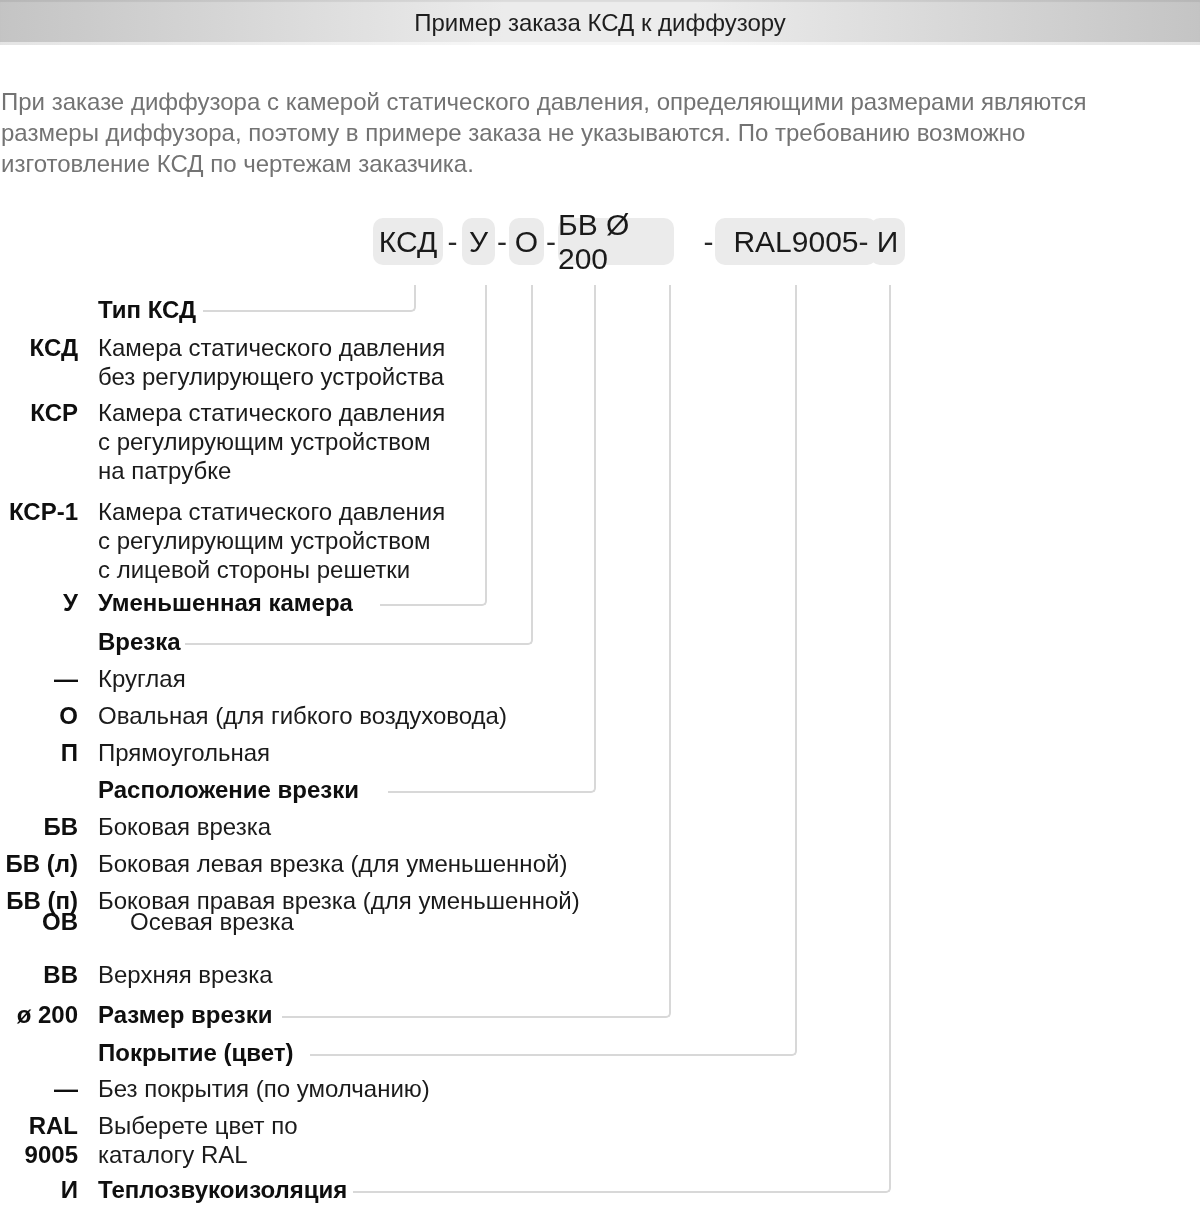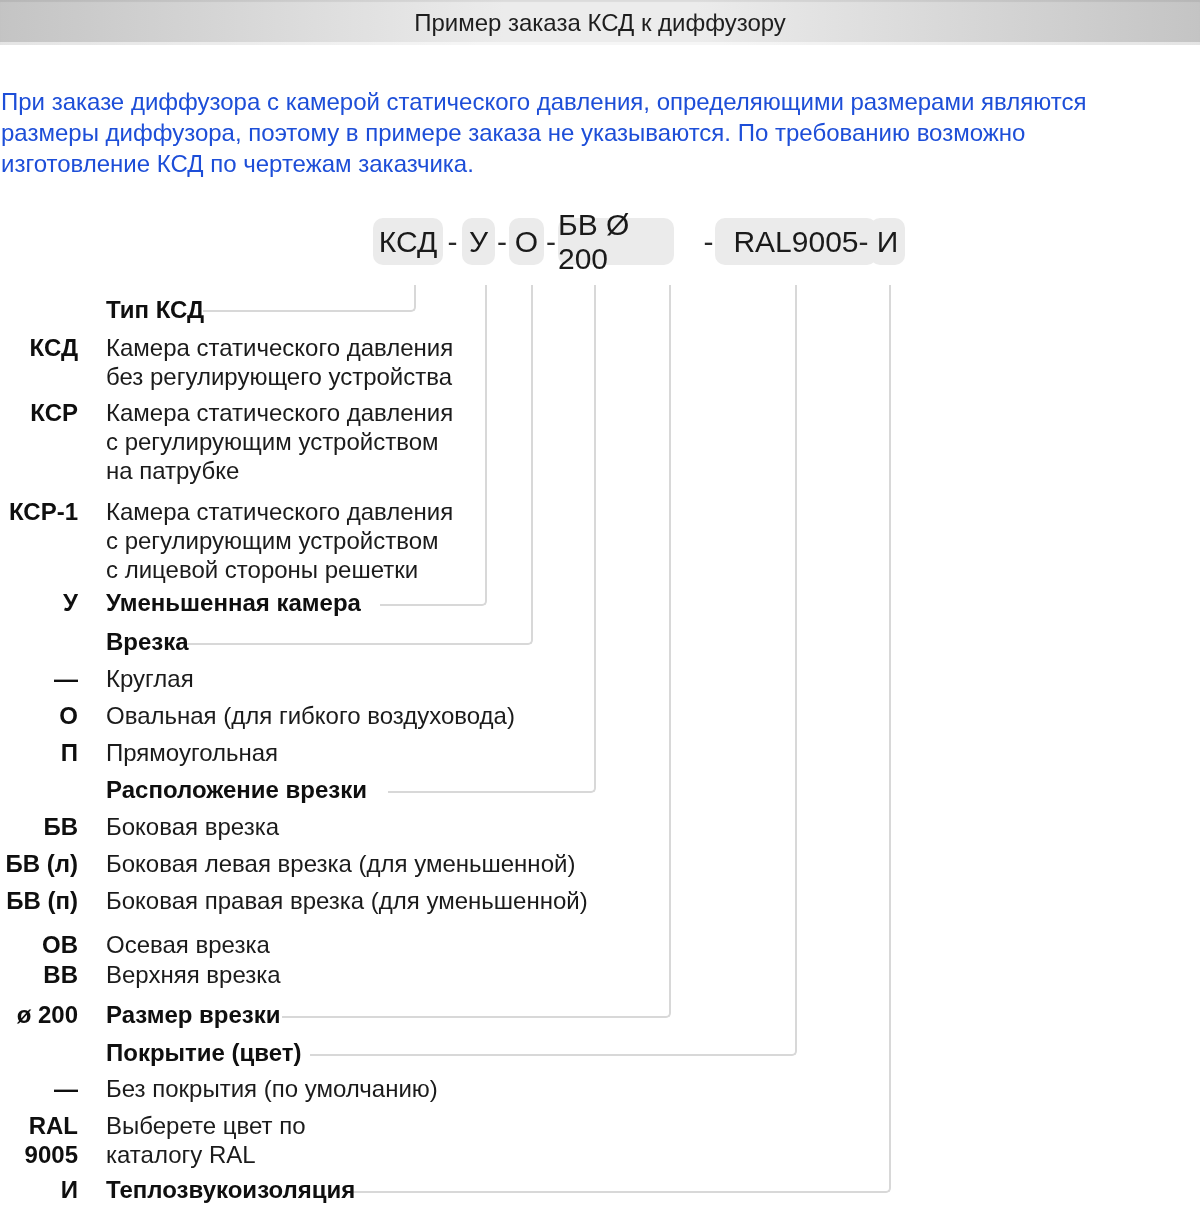--- a/index.html
+++ b/index.html
@@ -14,21 +14,21 @@
   .titlebar {
     position:absolute; left:0; top:0; width:1200px; height:45px;
     background:linear-gradient(90deg,#c4c4c4 0%,#ececec 42%,#ececec 58%,#c4c4c4 100%);
     box-shadow: inset 0 2px 1px rgba(0,0,0,0.07), inset 0 -3px 0 rgba(255,255,255,0.55);
     display:flex; align-items:center; justify-content:center;
     font-size:24px; color:#1e1e1e;
   }
   .intro {
     position:absolute; left:1px; top:86px;
     font-size:24px; line-height:31px;
-    white-space:pre-line; color:#1d4ed8;
+    white-space:pre-line; color:#737373;
   }
   .codepart {
     position:absolute; top:218px; height:47px;
     background:#ebebeb; border-radius:10px;
     display:flex; align-items:center; justify-content:center;
     font-size:30px; color:#1a1a1a;
   }
   .codedash {
     position:absolute; top:218px; height:47px;
     display:flex; align-items:center; justify-content:center;
@@ -44,21 +44,21 @@
     position:absolute; left:0;
     display:flex; align-items:flex-start;
     font-size:24px; line-height:30px;
   }
   .row .lab {
     flex:none; width:78px; text-align:right;
     font-weight:bold; color:#0f0f0f;
     white-space:pre-line;
   }
   .row .txt {
-    margin-left:28px; white-space:pre-line; color:#1b1b1b;
+    margin-left:20px; white-space:pre-line; color:#1b1b1b;
   }
   .row.ml { line-height:29px; }
   .row.hdr .txt { font-weight:bold; color:#0f0f0f; }
 </style>
 </head>
 <body>
 
 <div class="titlebar">
   <span>Пример заказа КСД к диффузору</span>
 </div>
@@ -142,21 +142,21 @@
     <span class="txt">Боковая врезка</span>
   </div>
   <div class="row" style="top:849px;">
     <span class="lab">БВ (л)</span>
     <span class="txt">Боковая левая врезка (для уменьшенной)</span>
   </div>
   <div class="row" style="top:886px;">
     <span class="lab">БВ (п)</span>
     <span class="txt">Боковая правая врезка (для уменьшенной)</span>
   </div>
-  <div class="row" style="top:930px;">
+  <div class="row" style="top:907px;gap:32px;">
     <span class="lab">ОВ</span>
     <span class="txt">Осевая врезка</span>
   </div>
   <div class="row" style="top:960px;">
     <span class="lab">ВВ</span>
     <span class="txt">Верхняя врезка</span>
   </div>
   <div class="row hdr" style="top:1000px;align-items:center;">
     <span class="lab">ø 200</span>
     <span class="txt">Размер врезки</span>

